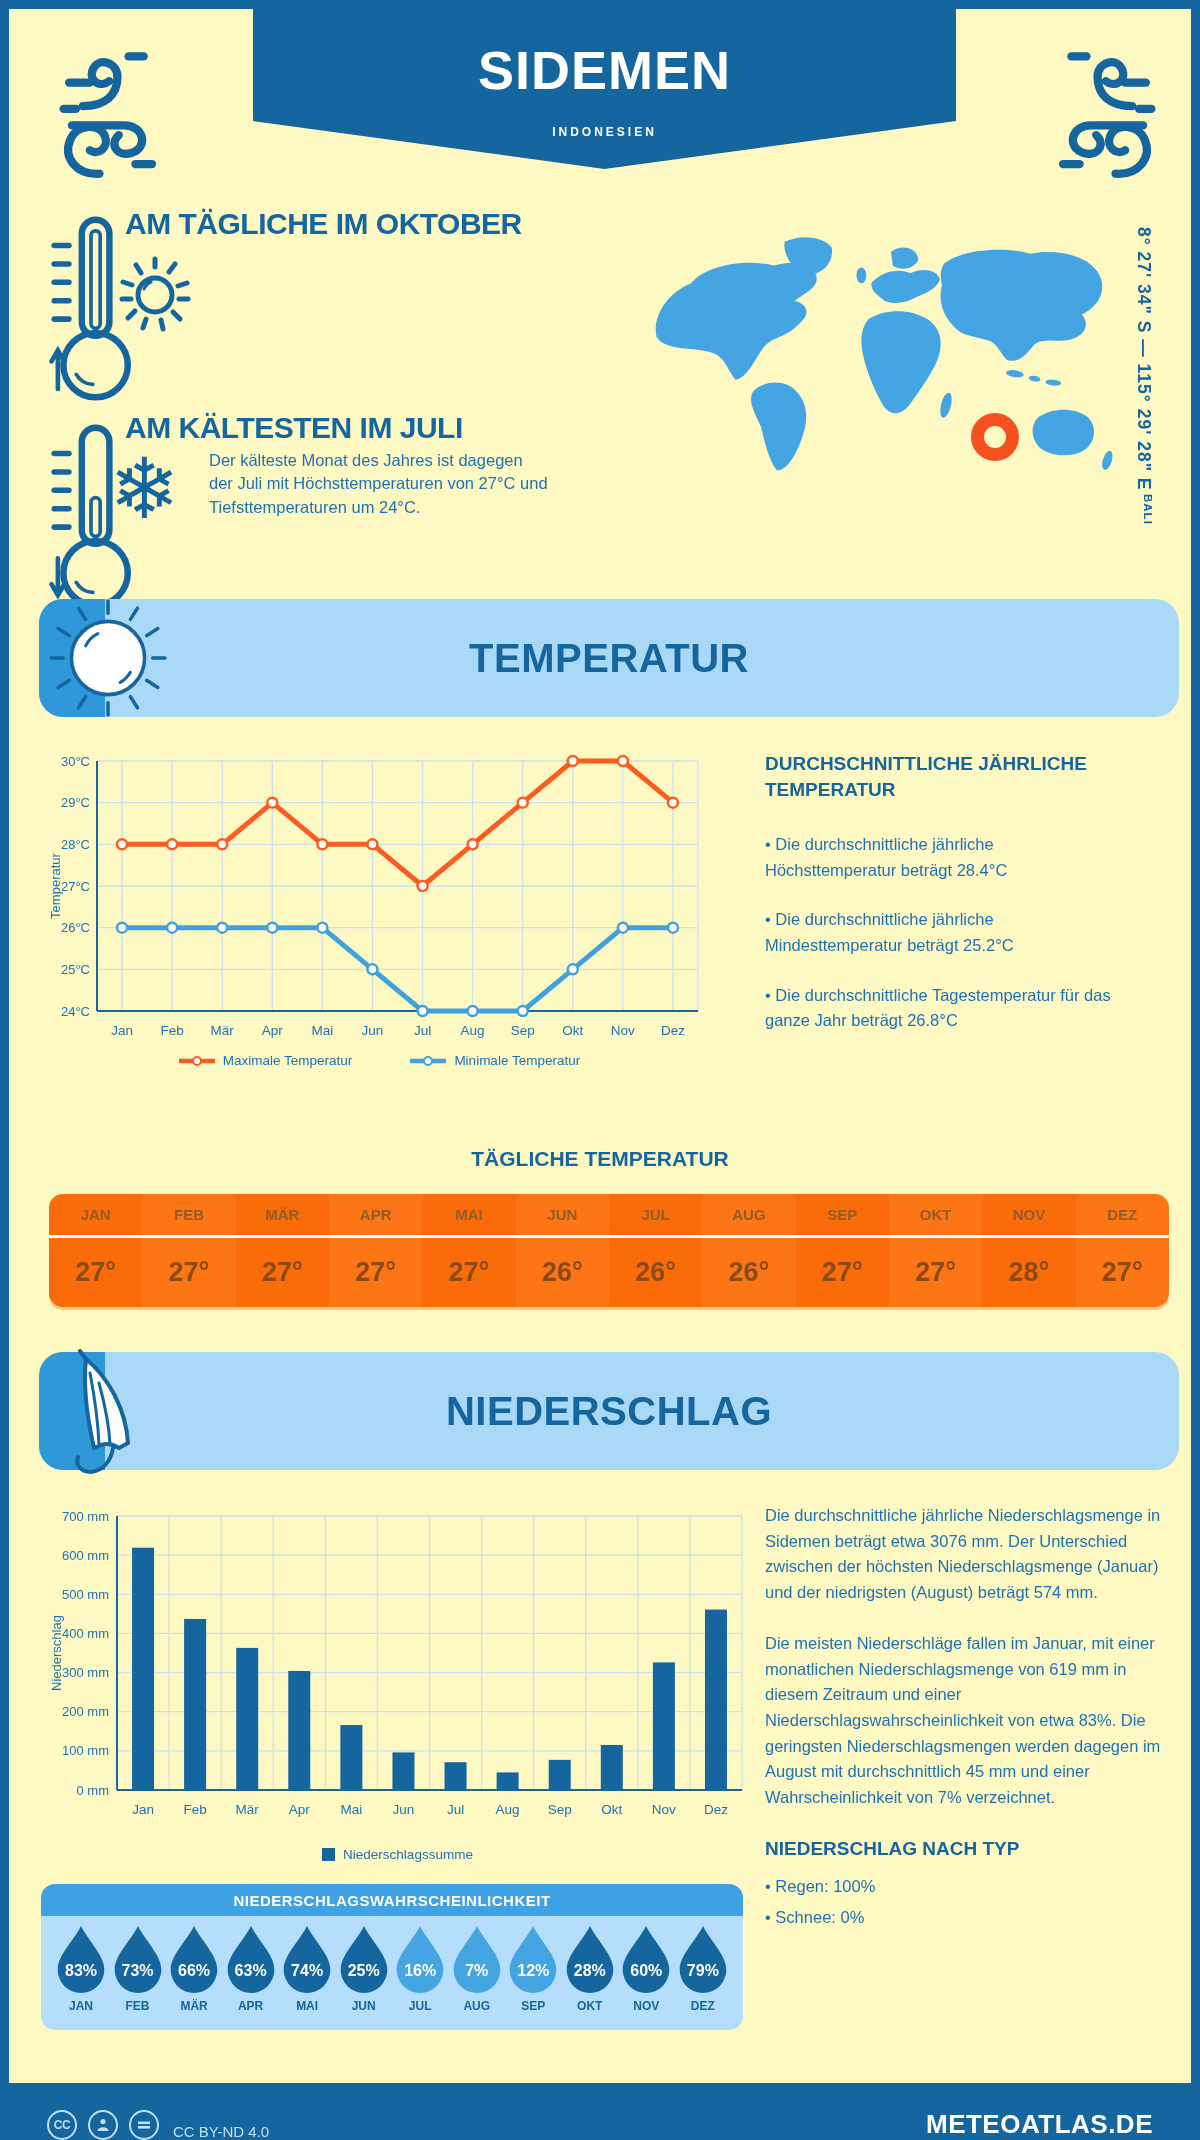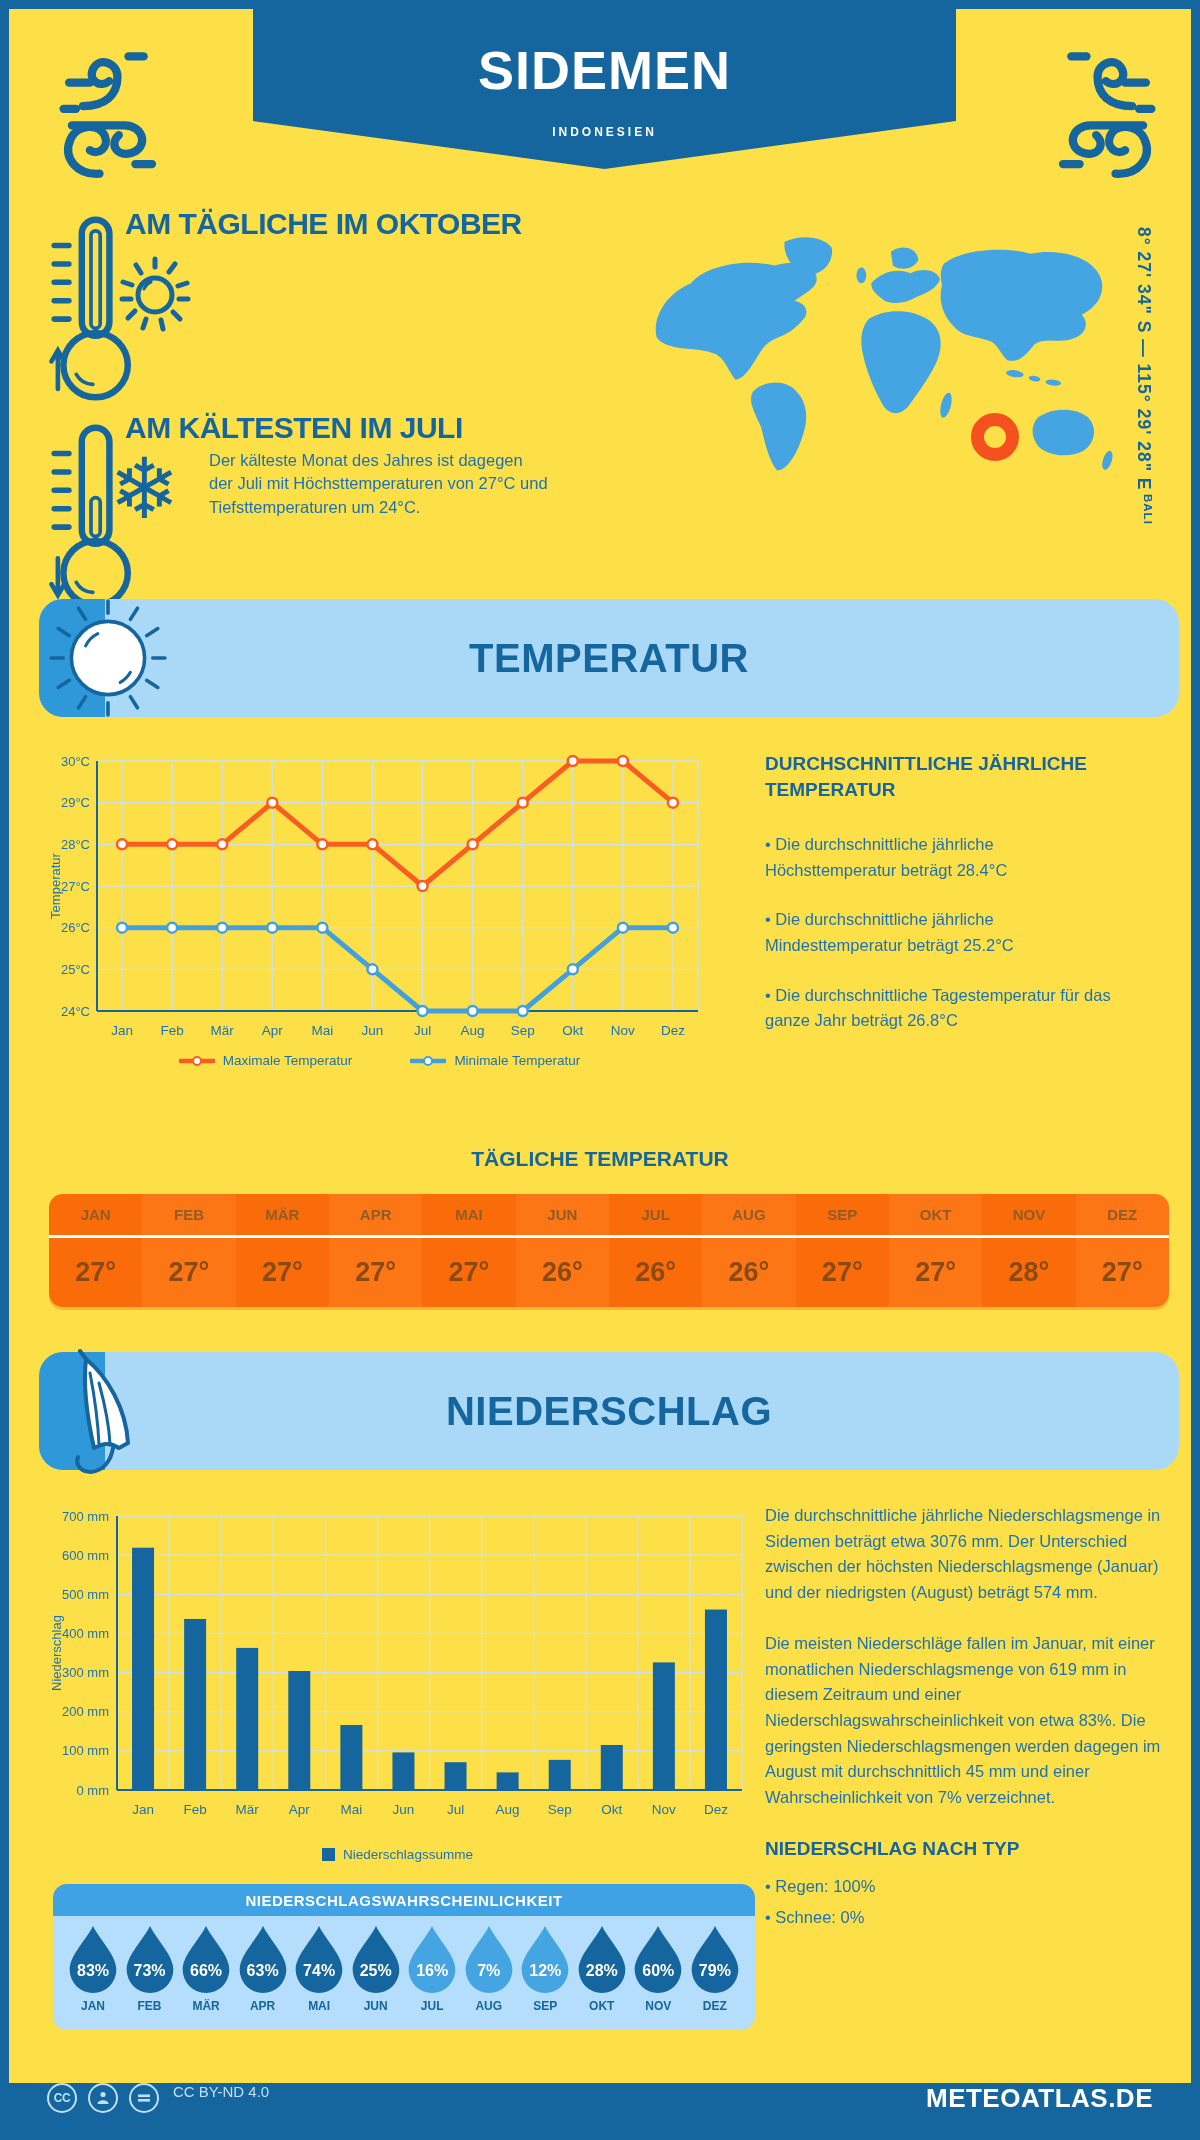--- a/index.html
+++ b/index.html
@@ -4,21 +4,21 @@
 <style>
   :root{
     --dark-blue:#15659f; --mid-blue:#2f98d8; --sky-blue:#3fa2e4;
     --light-bg:#aad8f7; --map-blue:#45a4e2; --text-blue:#1d72b4;
     --orange:#fa6b09; --orange-alt:#fc7616; --line-orange:#f95d22;
     --line-blue:#41a0de; --brown:#8a4a12; --brown-light:#935c26;
     --grid:#cbe0f1; --ring:#f4511e;
   }
   *{margin:0;padding:0;box-sizing:border-box;}
   body{background:#e8e8e8;font-family:"Liberation Sans","DejaVu Sans",sans-serif;}
-  .page{position:relative;width:1200px;height:2140px;background:#fde047;margin:0 auto;
+  .page{position:relative;width:1200px;height:2140px;background:#fef9c3;margin:0 auto;
         border:9px solid var(--dark-blue);border-bottom:none;overflow:hidden;}
   .abs{position:absolute;}
   
   .banner{left:244px;top:0;width:703px;height:160px;background:var(--dark-blue);
           clip-path:polygon(0 0,100% 0,100% 70%,50% 100%,0 70%);text-align:center;color:#fff;}
   .banner h1{font-size:54px;letter-spacing:1px;margin-top:30px;font-weight:bold;}
   .banner .sub{font-size:12px;letter-spacing:3px;margin-top:24px;font-weight:bold;}
   .wind{width:155px;height:145px;}
   
   .info-title{font-size:30px;font-weight:bold;color:var(--dark-blue);letter-spacing:-0.5px;}
@@ -37,35 +37,35 @@
   .daily-title{left:0;right:0;top:1138px;text-align:center;font-size:21px;font-weight:bold;color:var(--dark-blue);}
   .daily-table{left:40px;top:1185px;width:1120px;height:113px;border-radius:14px;overflow:hidden;
                display:flex;box-shadow:0 3px 0 rgba(250,107,9,.35);}
   .day-col{flex:1;display:flex;flex-direction:column;background:var(--orange);}
   .day-col.alt{background:var(--orange-alt);}
   .day-col .m{height:41px;display:flex;align-items:center;justify-content:center;
               font-size:15px;font-weight:bold;color:var(--brown-light);}
   .day-col .v{flex:1;display:flex;align-items:center;justify-content:center;
               font-size:27px;font-weight:bold;color:var(--brown);border-top:3px solid #fff;}
   
-  .prob-panel{left:44px;top:1875px;width:702px;height:146px;border-radius:14px;overflow:hidden;}
+  .prob-panel{left:32px;top:1875px;width:702px;height:146px;border-radius:14px;overflow:hidden;}
   .prob-head{height:32px;background:var(--sky-blue);display:flex;align-items:center;justify-content:center;
              color:#fff;font-weight:bold;font-size:15px;letter-spacing:0.5px;}
   .prob-body{height:114px;background:#b4defb;display:flex;justify-content:space-between;
              padding:8px 14px 0 14px;}
   .drop-cell{width:52px;text-align:center;position:relative;}
   .drop-cell .pct{position:absolute;left:0;width:52px;top:38px;text-align:center;
                   color:#fff;font-weight:bold;font-size:16px;}
   .drop-cell .mon{margin-top:1px;font-size:12px;font-weight:bold;color:var(--dark-blue);}
   
   .legend{display:flex;justify-content:center;gap:58px;align-items:center;}
   .legend .item{display:flex;align-items:center;gap:8px;font-size:13.5px;color:var(--text-blue);}
   
   .footer{left:0;right:0;bottom:0;height:57px;background:var(--dark-blue);display:flex;
-          align-items:flex-start;padding:0 38px;color:#cfe8fa;}
+          align-items:flex-end;padding:0 38px;color:#cfe8fa;}
   .cc-icons{display:flex;align-items:center;gap:11px;}
   .cc-circle{width:30px;height:30px;border:2.5px solid #bfe0f5;border-radius:50%;
              display:flex;align-items:center;justify-content:center;}
   .cc-circle span{font-size:12px;font-weight:bold;color:#bfe0f5;letter-spacing:-0.5px;}
   .license{margin-left:14px;font-size:15px;font-weight:normal;color:#bfe0f5;}
   .site{margin-left:auto;font-size:26px;font-weight:bold;color:#fff;letter-spacing:0.5px;}
   
   .coords{left:1124px;top:218px;height:330px;writing-mode:vertical-rl;display:flex;}
   .coords .c1{font-size:17.5px;font-weight:bold;color:var(--dark-blue);letter-spacing:1px;}
   .coords .c2{font-size:11.5px;font-weight:bold;color:var(--dark-blue);letter-spacing:1px;margin-top:4px;}

